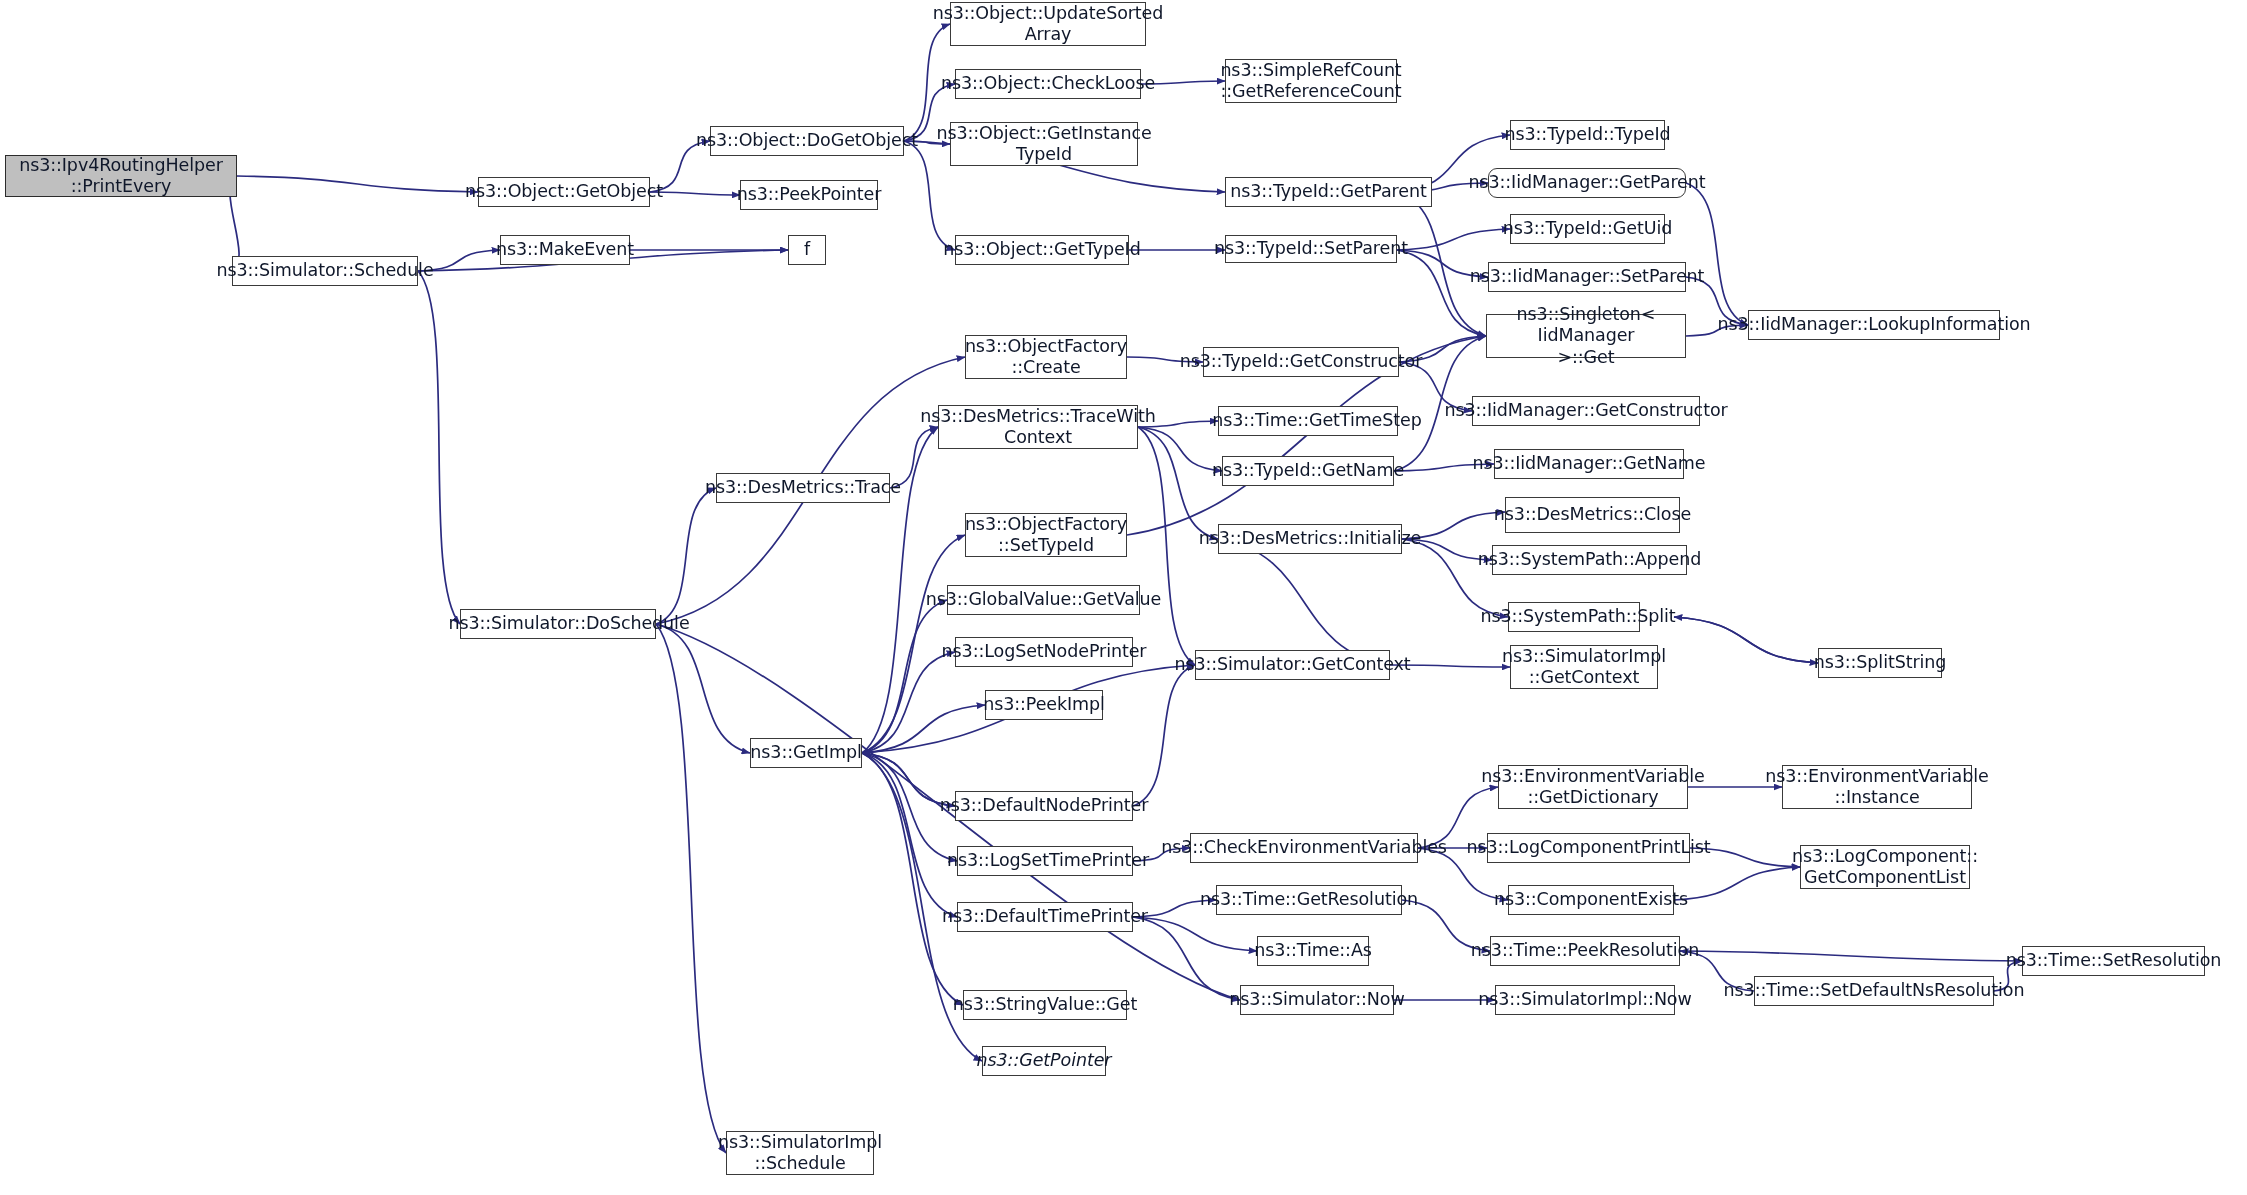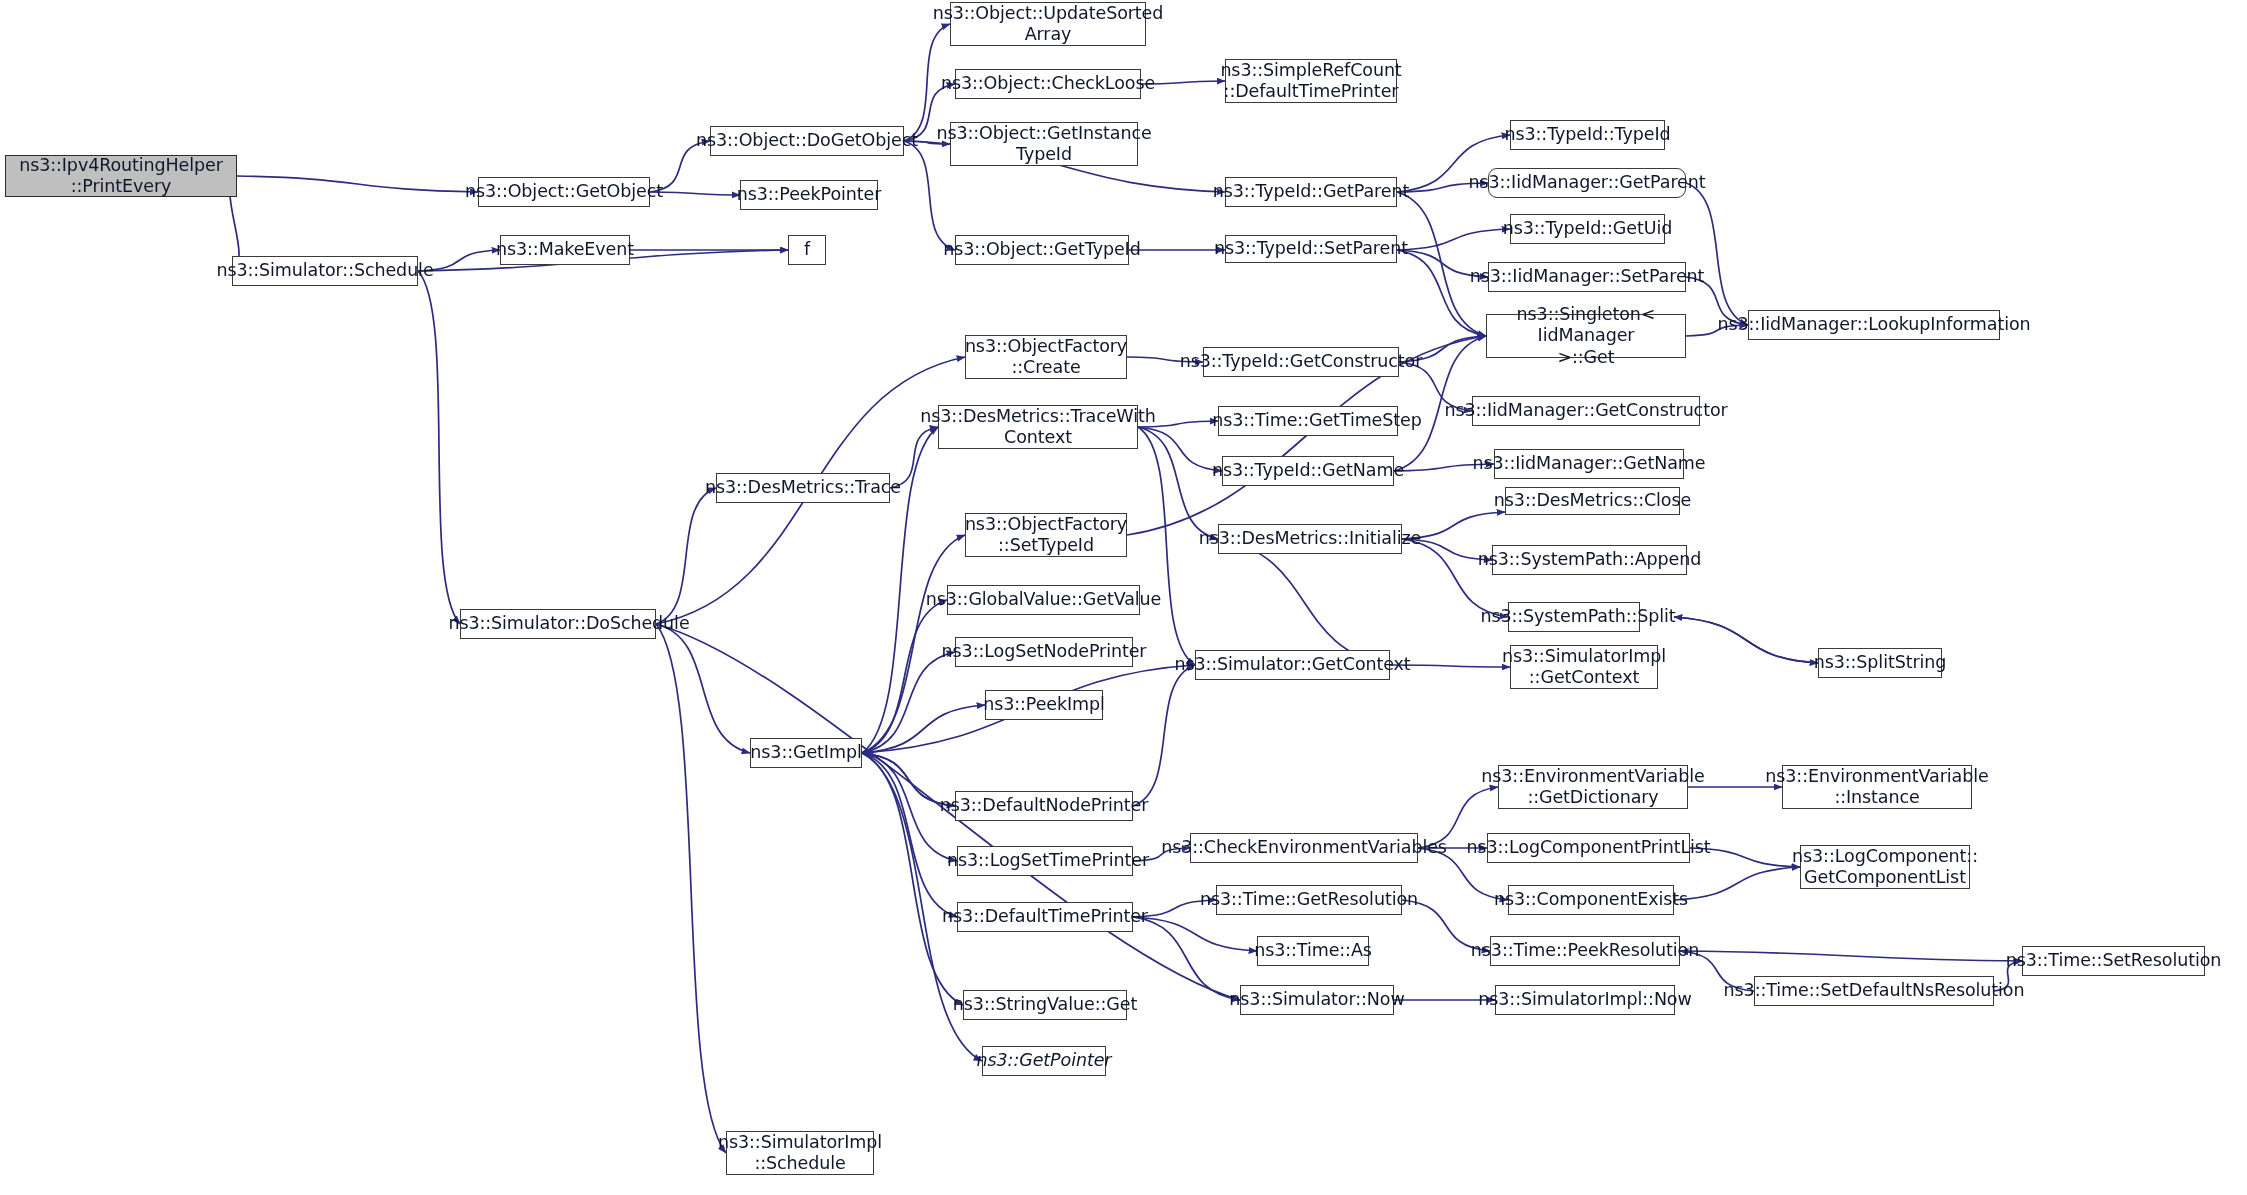--- a/index.html
+++ b/index.html
@@ -138,22 +138,22 @@
       <div class="node" style="left: 710px; top: 126px; width: 194px; height: 30px;">ns3::Object::DoGetObject</div>
       <div class="node" style="left: 740px; top: 180px; width: 138px; height: 30px;">ns3::PeekPointer</div>
       <div class="node" style="left: 788px; top: 235px; width: 38px; height: 30px;">f</div>
       <div class="node" style="left: 950px; top: 2px; width: 196px; height: 44px;">ns3::Object::UpdateSorted
 Array</div>
       <div class="node" style="left: 955px; top: 69px; width: 186px; height: 30px;">ns3::Object::CheckLoose</div>
       <div class="node" style="left: 950px; top: 122px; width: 188px; height: 44px;">ns3::Object::GetInstance
 TypeId</div>
       <div class="node" style="left: 955px; top: 235px; width: 174px; height: 30px;">ns3::Object::GetTypeId</div>
       <div class="node" style="left: 1225px; top: 59px; width: 172px; height: 44px;">ns3::SimpleRefCount
-::DefaultTimePrinter</div>
-      <div class="node" style="left: 1225px; top: 177px; width: 172px; height: 30px;">ns3::TypeId::GetParent</div>
+::GetReferenceCount</div>
+      <div class="node" style="left: 1225px; top: 177px; width: 207px; height: 30px;">ns3::TypeId::GetParent</div>
       <div class="node" style="left: 1225px; top: 235px; width: 172px; height: 28px;">ns3::TypeId::SetParent</div>
       <div class="node" style="left: 1510px; top: 120px; width: 155px; height: 30px;">ns3::TypeId::TypeId</div>
       <div class="node" style="left: 1488px; top: 168px; width: 198px; height: 30px; border-radius: 9px;">ns3::IidManager::GetParent</div>
       <div class="node" style="left: 1510px; top: 214px; width: 155px; height: 30px;">ns3::TypeId::GetUid</div>
       <div class="node" style="left: 1488px; top: 262px; width: 198px; height: 30px;">ns3::IidManager::SetParent</div>
       <div class="node" style="left: 1486px; top: 314px; width: 200px; height: 44px;">ns3::Singleton&lt; IidManager
 &gt;::Get</div>
       <div class="node" style="left: 1748px; top: 310px; width: 252px; height: 30px;">ns3::IidManager::LookupInformation</div>
       <div class="node" style="left: 965px; top: 335px; width: 162px; height: 44px;">ns3::ObjectFactory
 ::Create</div>
@@ -173,21 +173,21 @@
       <div class="node" style="left: 982px; top: 1046px; width: 124px; height: 30px; font-style: italic;">ns3::GetPointer</div>
       <div class="node" style="left: 460px; top: 609px; width: 196px; height: 30px; padding-left: 26px;">ns3::Simulator::DoSchedule</div>
       <div class="node" style="left: 726px; top: 1131px; width: 148px; height: 44px;">ns3::SimulatorImpl
 ::Schedule</div>
       <div class="node" style="left: 1203px; top: 347px; width: 196px; height: 30px;">ns3::TypeId::GetConstructor</div>
       <div class="node" style="left: 1218px; top: 406px; width: 180px; height: 30px; padding-left: 22px;">ns3::Time::GetTimeStep</div>
       <div class="node" style="left: 1222px; top: 456px; width: 172px; height: 30px;">ns3::TypeId::GetName</div>
       <div class="node" style="left: 1218px; top: 524px; width: 184px; height: 30px;">ns3::DesMetrics::Initialize</div>
       <div class="node" style="left: 1472px; top: 396px; width: 228px; height: 30px;">ns3::IidManager::GetConstructor</div>
       <div class="node" style="left: 1494px; top: 449px; width: 190px; height: 30px;">ns3::IidManager::GetName</div>
-      <div class="node" style="left: 1505px; top: 487px; width: 175px; height: 28px;">ns3::DesMetrics::Close</div>
+      <div class="node" style="left: 1505px; top: 497px; width: 175px; height: 36px;">ns3::DesMetrics::Close</div>
       <div class="node" style="left: 1492px; top: 545px; width: 195px; height: 30px;">ns3::SystemPath::Append</div>
       <div class="node" style="left: 1508px; top: 602px; width: 132px; height: 30px; padding-left: 12px;">ns3::SystemPath::Split</div>
       <div class="node" style="left: 1195px; top: 650px; width: 195px; height: 30px;">ns3::Simulator::GetContext</div>
       <div class="node" style="left: 1510px; top: 645px; width: 148px; height: 44px;">ns3::SimulatorImpl
 ::GetContext</div>
       <div class="node" style="left: 1818px; top: 648px; width: 124px; height: 30px;">ns3::SplitString</div>
       <div class="node" style="left: 1190px; top: 833px; width: 228px; height: 30px;">ns3::CheckEnvironmentVariables</div>
       <div class="node" style="left: 1498px; top: 765px; width: 190px; height: 44px;">ns3::EnvironmentVariable
 ::GetDictionary</div>
       <div class="node" style="left: 1782px; top: 765px; width: 190px; height: 44px;">ns3::EnvironmentVariable

